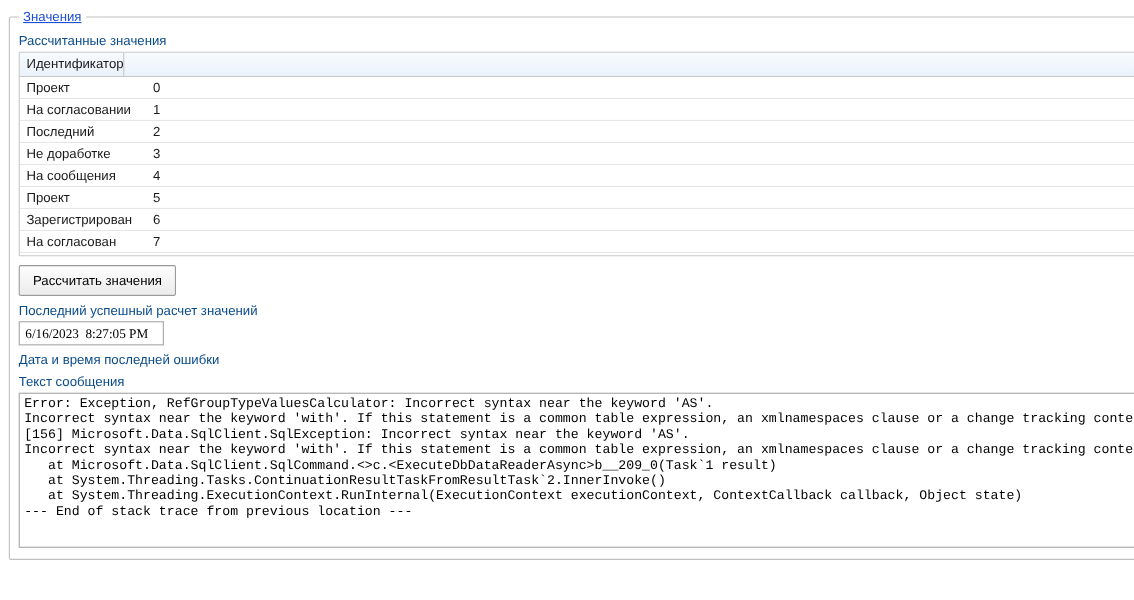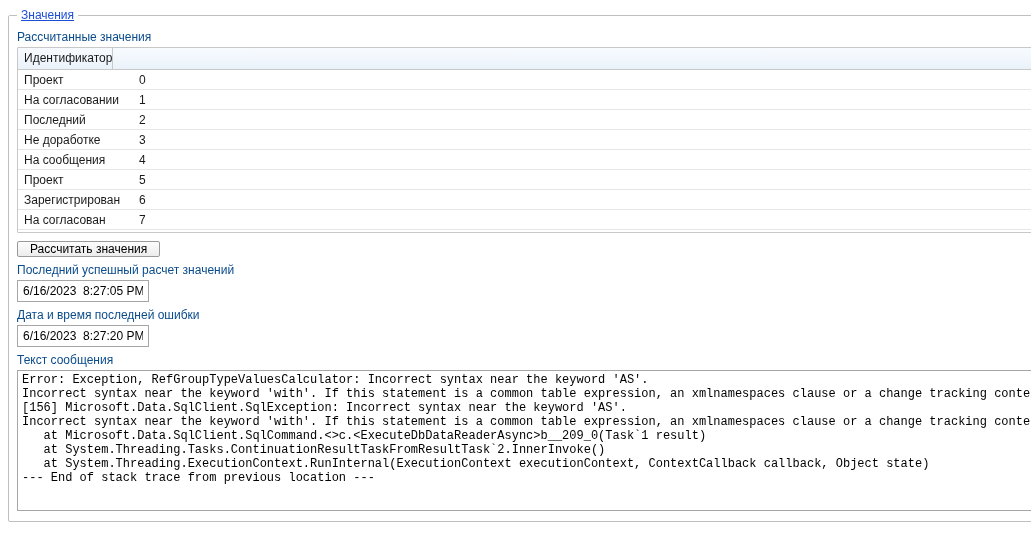--- a/index.html
+++ b/index.html
@@ -70,36 +70,36 @@
     padding: 0 6px;
     font-size: 12px;
     white-space: nowrap;
     overflow: hidden;
   }
   .cell-name { width: 115px; }
   .cell-id   { width: 95px; }
 
   .btn {
     margin-top: 8px;
-    height: 16px;
+    height: 28px;
     padding: 0 12px;
     background: linear-gradient(#fdfdfd, #ececec);
     border: 1px solid #9a9a9a;
     border-radius: 2px;
     font-family: inherit;
     font-size: 12px;
     cursor: default;
   }
 
   .text-input {
     width: 132px;
     height: 22px;
     border: 1px solid #a6a6a6;
     padding: 2px 5px;
-    font-family: Liberation Sans, sans-serif;
+    font-family: Liberation Serif, serif;
     font-size: 12px;
     background: #fff;
   }
 
   
   .log-wrap {
     position: relative;
     border: 1px solid #a6a6a6;
     height: 141px;
     display: flex;
@@ -166,21 +166,20 @@
     </div>
 
   </div>
 
   <button class="btn">Рассчитать значения</button>
 
   <div class="field-label">Последний успешный расчет значений</div>
   <input class="text-input" type="text" readonly="" value="6/16/2023  8:27:05 PM" style="">
 
   <div class="field-label">Дата и время последней ошибки</div>
-  <input class="text-input" type="text" readonly="" value="6/16/2023  8:27:20 PM" style="">
 
   <div class="field-label">Текст сообщения</div>
   <div class="log-wrap">
     <div class="log">Error: Exception, RefGroupTypeValuesCalculator: Incorrect syntax near the keyword 'AS'.
 Incorrect syntax near the keyword 'with'. If this statement is a common table expression, an xmlnamespaces clause or a change tracking context clause, the previous statement must be terminated with a semicolon.
 [156] Microsoft.Data.SqlClient.SqlException: Incorrect syntax near the keyword 'AS'.
 Incorrect syntax near the keyword 'with'. If this statement is a common table expression, an xmlnamespaces clause or a change tracking context clause, the previous statement must be terminated with a semicolon.
    at Microsoft.Data.SqlClient.SqlCommand.&lt;&gt;c.&lt;ExecuteDbDataReaderAsync&gt;b__209_0(Task`1 result)
    at System.Threading.Tasks.ContinuationResultTaskFromResultTask`2.InnerInvoke()
    at System.Threading.ExecutionContext.RunInternal(ExecutionContext executionContext, ContextCallback callback, Object state)

